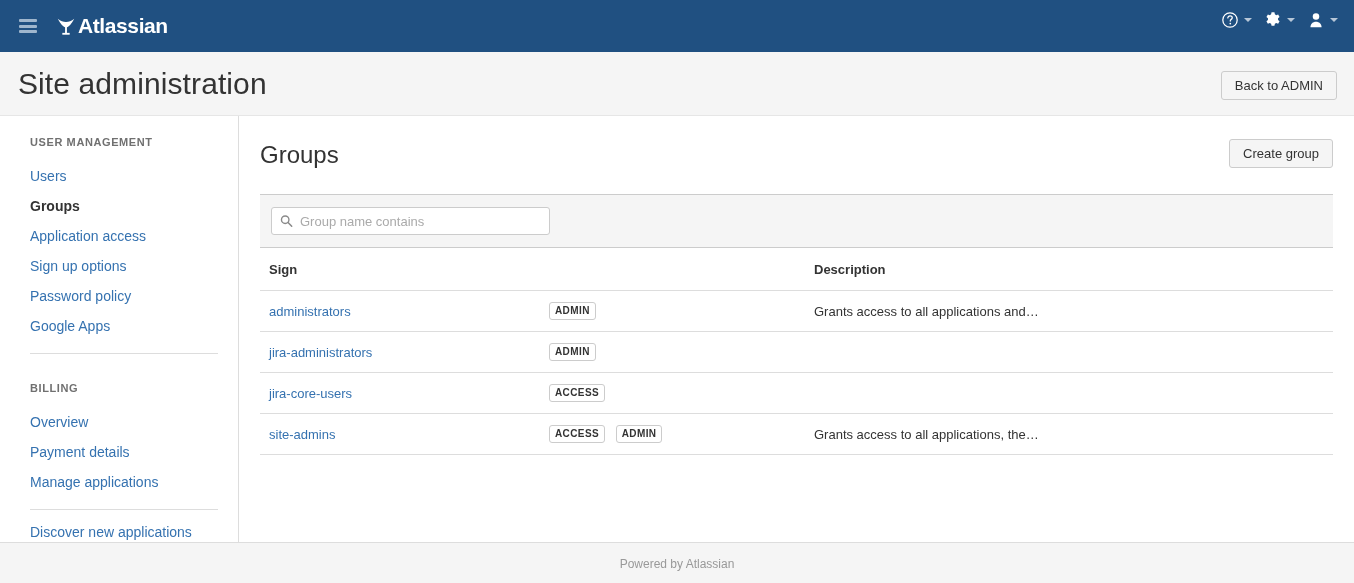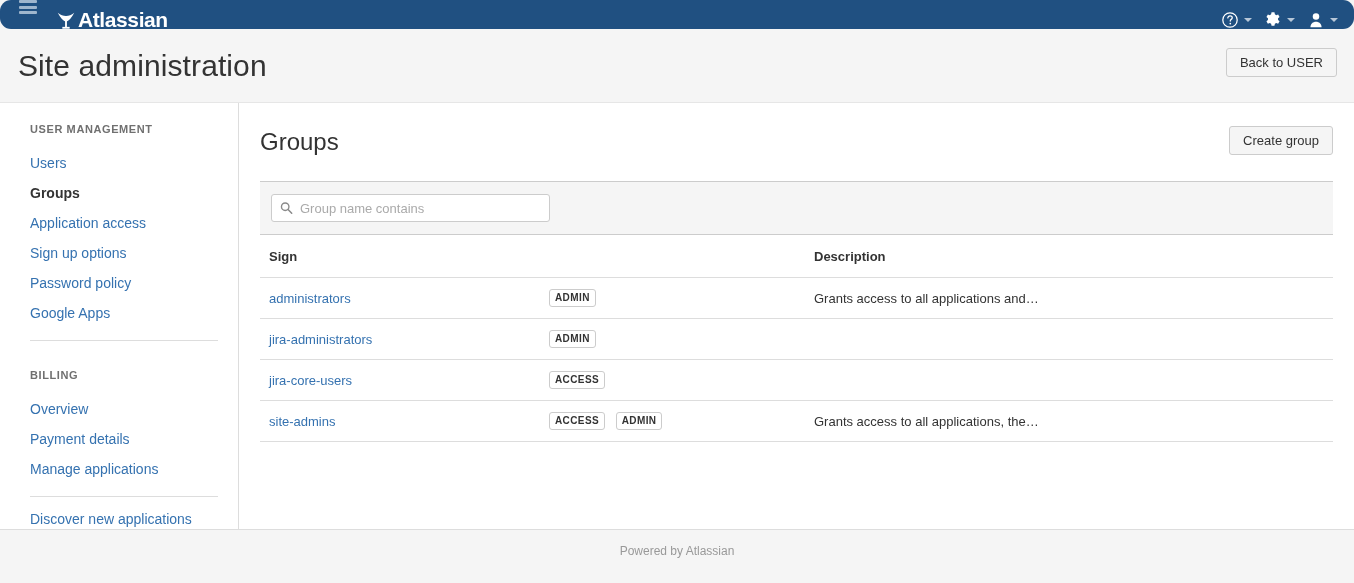--- a/index.html
+++ b/index.html
@@ -6,25 +6,24 @@
   html, body {
     margin: 0; padding: 0;
     width: 1354px; height: 583px;
     background: #f5f5f5;
     font-family: "Liberation Sans", sans-serif;
     overflow: hidden;
   }
 
   
   #topnav {
-    height: 29px; width: 100%;
+    height: 52px; width: 100%;
     background: #205081;
-    display: flex; 
+    display: flex; align-items: center;
     position: relative;
-    border-radius: 11px;
   }
   .hamburger {
     width: 18px; height: 14px;
     margin-left: 19px; margin-right: 18px;
     display: flex; flex-direction: column; justify-content: space-between;
     cursor: pointer;
   }
   .hamburger span { display: block; height: 3px; background: #9fb6cd; border-radius: 1px; }
   .brand { display: flex; align-items: center; height: 40px; cursor: pointer; }
   .brand-logo { width: 22px; height: 22px; margin-right: 1px; }
@@ -34,21 +33,21 @@
   .nav-item { display: flex; align-items: center; height: 40px; padding: 0 6px; cursor: pointer; }
   .nav-icon { width: 18px; height: 18px; display: inline-block; }
   .caret {
     width: 0; height: 0; margin-left: 5px;
     border-left: 4px solid transparent; border-right: 4px solid transparent;
     border-top: 4px solid #b7c7d8;
   }
 
   
   #pagehead {
-    height: 74px; background: #f5f5f5;
+    height: 64px; background: #f5f5f5;
     display: flex; align-items: center; position: relative;
     border-bottom: 1px solid #e6e6e6;
   }
   #page-title {
     font-size: 30px; color: #333333; font-weight: normal;
     margin-left: 18px; letter-spacing: 0.1px;
   }
   .btn {
     background: #f5f5f5;
     border: 1px solid #ccc;
@@ -189,21 +188,21 @@
         <circle cx="10" cy="6" r="3.6" fill="#ffffff"></circle>
         <path d="M3.8 18c0-3.7 2.8-6.1 6.2-6.1s6.2 2.4 6.2 6.1z" fill="#ffffff"></path>
       </svg>
       <span class="caret"></span>
     </div>
   </div>
 </div>
 
 <div id="pagehead">
   <h1 id="page-title">Site administration</h1>
-  <button id="back-to-jira" class="btn">Back to USER</button>
+  <button id="back-to-jira" class="btn">Back to ADMIN</button>
 </div>
 
 <div id="shell">
 
   <nav id="sidebar">
     <div class="nav-group">
       <div class="nav-heading first">USER MANAGEMENT</div>
       <a class="nav-link">Users</a>
       <a class="nav-link active">Groups</a>
       <a class="nav-link">Application access</a>

